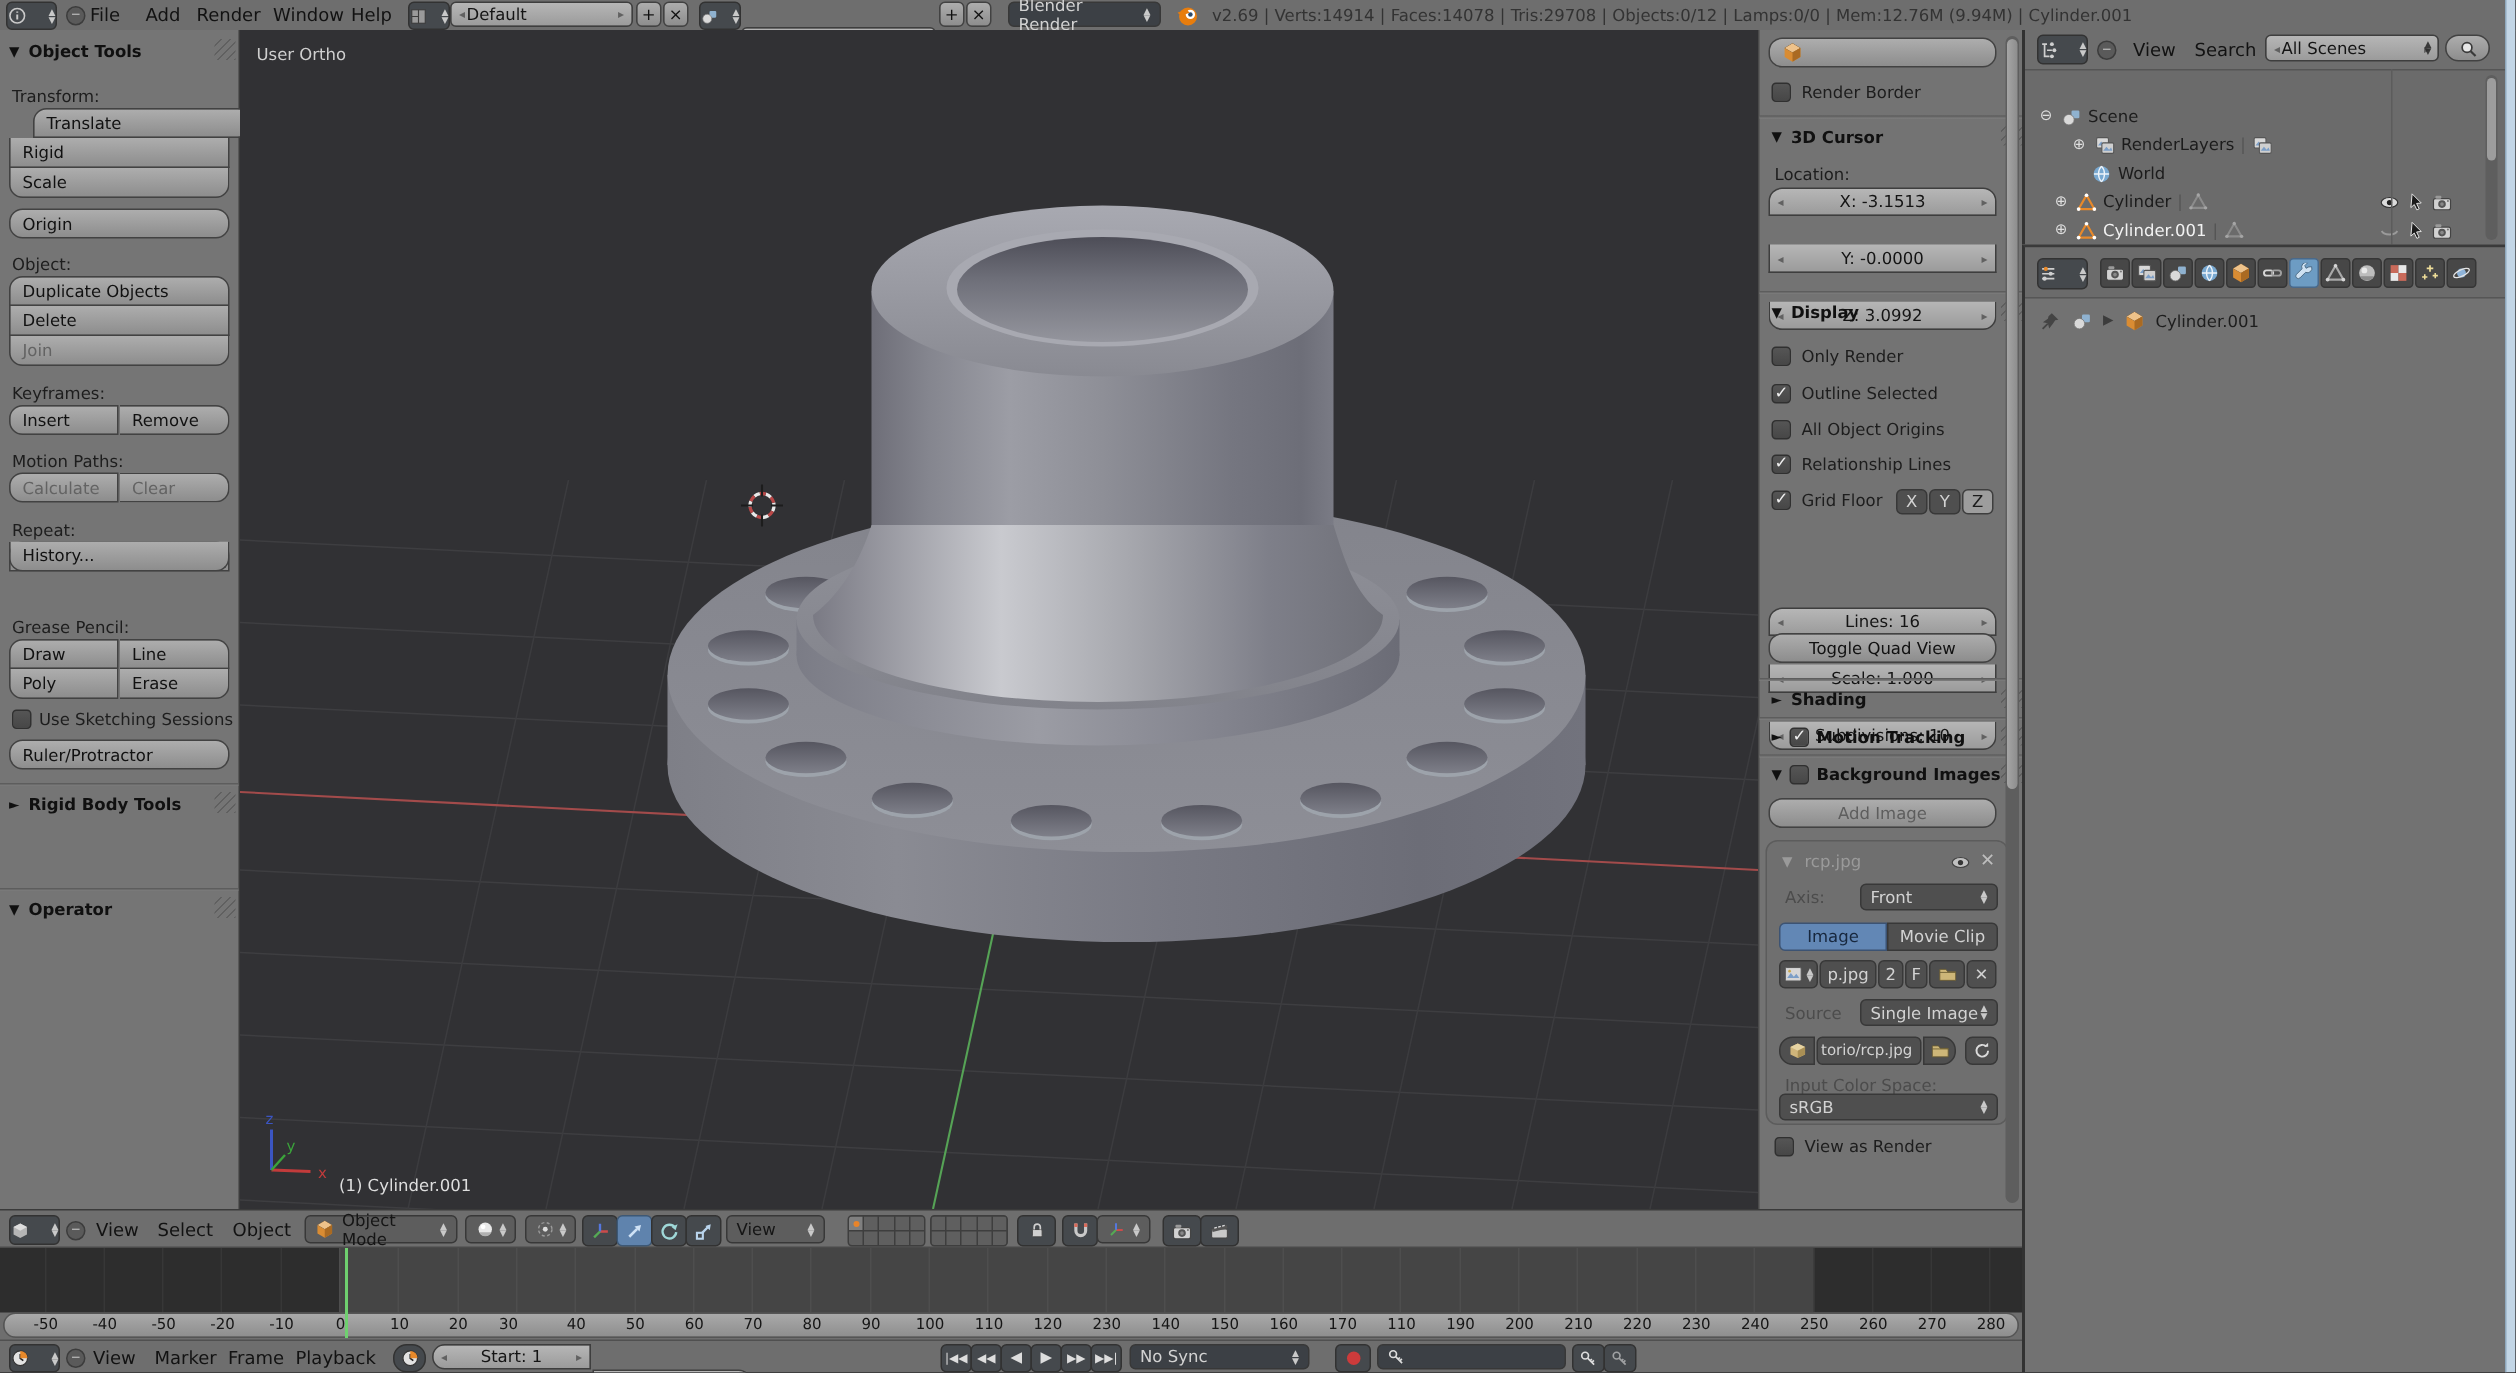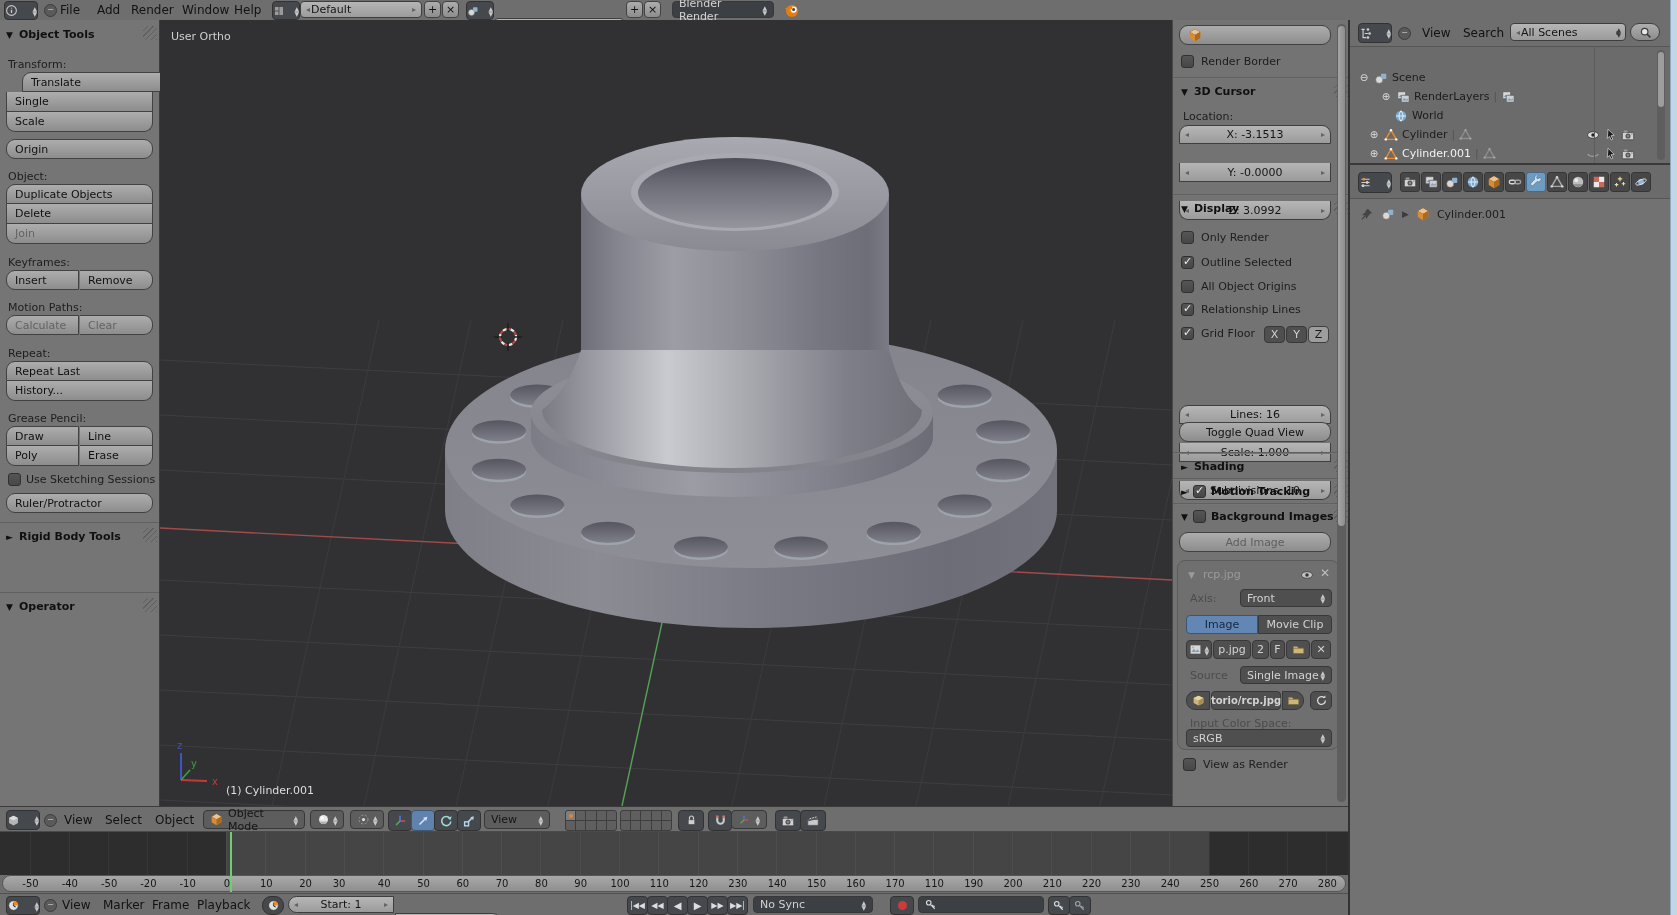--- a/index.html
+++ b/index.html
@@ -280,35 +280,36 @@
       </div>
     <div class="abs btn c" style="left:626px;top:1px;width:17px;height:17px;">+</div>
     <div class="abs btn c" style="left:644px;top:1px;width:17px;height:17px;">×</div>
     <div class="abs dd dk" style="left:672px;top:1px;width:102px;height:17px;">
         <span>Blender Render</span>
         <i class="ud"></i>
       </div>
     <svg class="abs i" width="16" height="16" style="left:784px;top:2px;">
         <use href="#s-logo"></use>
       </svg>
+    <span class="abs" style="left:808px;top:4px;color:#333;">v2.69 | Verts:14914 | Faces:14078 | Tris:29708 | Objects:0/12 | Lamps:0/0 | Mem:12.76M (9.94M) | Cylinder.001</span>
   </div>
 
   <div class="abs" style="left:0;top:20px;width:159px;height:786px;background:#757575;border-right:1px solid #3c3c3c;">
     <div class="abs hdr" style="left:6px;top:8px;">
         <span style="font-size:9px;">▼</span>
         <span>Object Tools</span>
       </div>
     <div class="grip" style="top:6px;"></div>
 
     <span class="abs lbl" style="left:8px;top:38px;">Transform:</span>
     <div class="abs btn grp-t" style="left:6px;top:52px;width:147px;height:20px;margin-left:16px;">
         <span>Translate</span>
       </div>
     <div class="abs btn grp-m" style="left:6px;top:72px;width:147px;height:20px;">
-        <span>Single</span>
+        <span>Rigid</span>
       </div>
     <div class="abs btn grp-b" style="left:6px;top:92px;width:147px;height:20px;">
         <span>Scale</span>
       </div>
     <div class="abs btn" style="left:6px;top:119px;width:147px;height:20px;border-radius:9px;">
         <span>Origin</span>
       </div>
 
     <span class="abs lbl" style="left:8px;top:150px;">Object:</span>
     <div class="abs btn grp-t" style="left:6px;top:164px;width:147px;height:20px;">
@@ -334,21 +335,21 @@
         <span>Calculate</span>
       </div>
     <div class="abs btn dis" style="left:80px;top:295px;width:73px;height:20px;border-radius:0 9px 9px 0;border-left:none;">
         <span>Clear</span>
       </div>
 
     <span class="abs lbl" style="left:8px;top:327px;">Repeat:</span>
     <div class="abs btn grp-t" style="left:6px;top:341px;width:147px;height:20px;">
         <span>Repeat Last</span>
       </div>
-    <div class="abs btn grp-b" style="left:6px;top:361px;width:147px;height:20px;">
+    <div class="abs btn grp-b" style="left:6px;top:341px;width:147px;height:20px;">
         <span>History...</span>
       </div>
 
     <span class="abs lbl" style="left:8px;top:392px;">Grease Pencil:</span>
     <div class="abs btn" style="left:6px;top:406px;width:73px;height:20px;border-radius:9px 0 0 0;">
         <span>Draw</span>
       </div>
     <div class="abs btn" style="left:80px;top:406px;width:73px;height:20px;border-radius:0 9px 0 0;border-left:none;">
         <span>Line</span>
       </div>
@@ -662,21 +663,21 @@
       <span class="abs mut" style="left:12px;top:108px;">Source</span>
       <div class="abs dd" style="left:62px;top:105px;width:92px;height:18px;">
           <span>Single Image</span>
           <i class="ud"></i>
         </div>
       <div class="abs dd" style="left:8px;top:130px;width:24px;height:19px;justify-content:center;padding:0;border-radius:9px 0 0 9px;">
           <svg class="i" width="13" height="13">
             <use href="#s-package"></use>
           </svg>
         </div>
-      <div class="abs dd" style="left:33px;top:130px;width:70px;height:19px;justify-content:center;padding:0 2px;font-weight:bold;">
+      <div class="abs dd" style="left:33px;top:130px;width:70px;height:19px;justify-content:flex-start;padding:0 2px;">
           <span style="font-size:10px;">torio/rcp.jpg</span>
         </div>
       <div class="abs dd" style="left:104px;top:130px;width:22px;height:19px;justify-content:center;padding:0;border-radius:0 9px 9px 0;">
           <svg class="i" width="13" height="13">
             <use href="#s-folder"></use>
           </svg>
         </div>
       <div class="abs dd" style="left:132px;top:130px;width:22px;height:19px;justify-content:center;padding:0;border-radius:5px;">
           <svg class="i" width="13" height="13">
             <use href="#s-refresh"></use>

